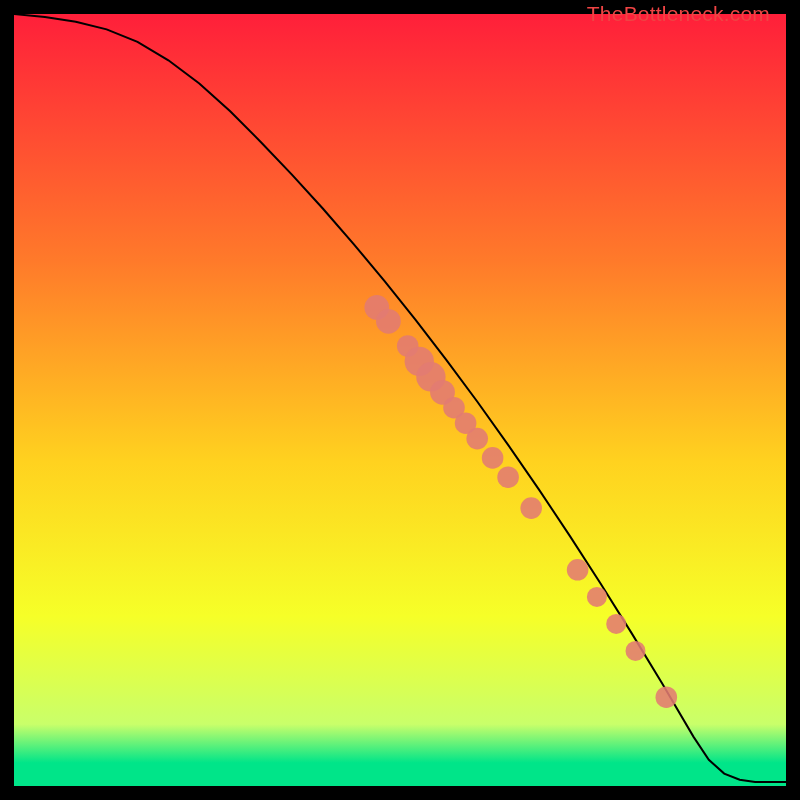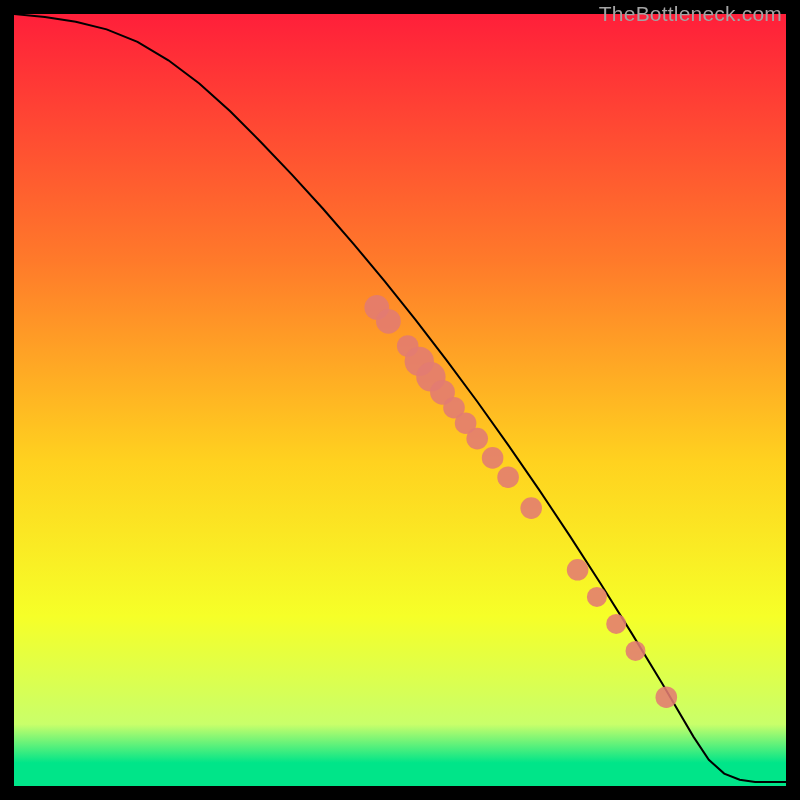--- a/index.html
+++ b/index.html
@@ -22,22 +22,22 @@
   .plot {
     position: absolute;
     left: 0;
     top: 0;
     width: 772px;
     height: 772px;
   }
   .watermark {
     position: absolute;
     top: 2px;
-    right: 18px;
-    color: #a3a3a3;
+    right: 30px;
+    color: #ef4444;
     font-size: 21px;
     font-weight: 500;
     letter-spacing: 0.2px;
     user-select: none;
     text-align: center;
   }
 </style>
 </head>
 <body>
 

